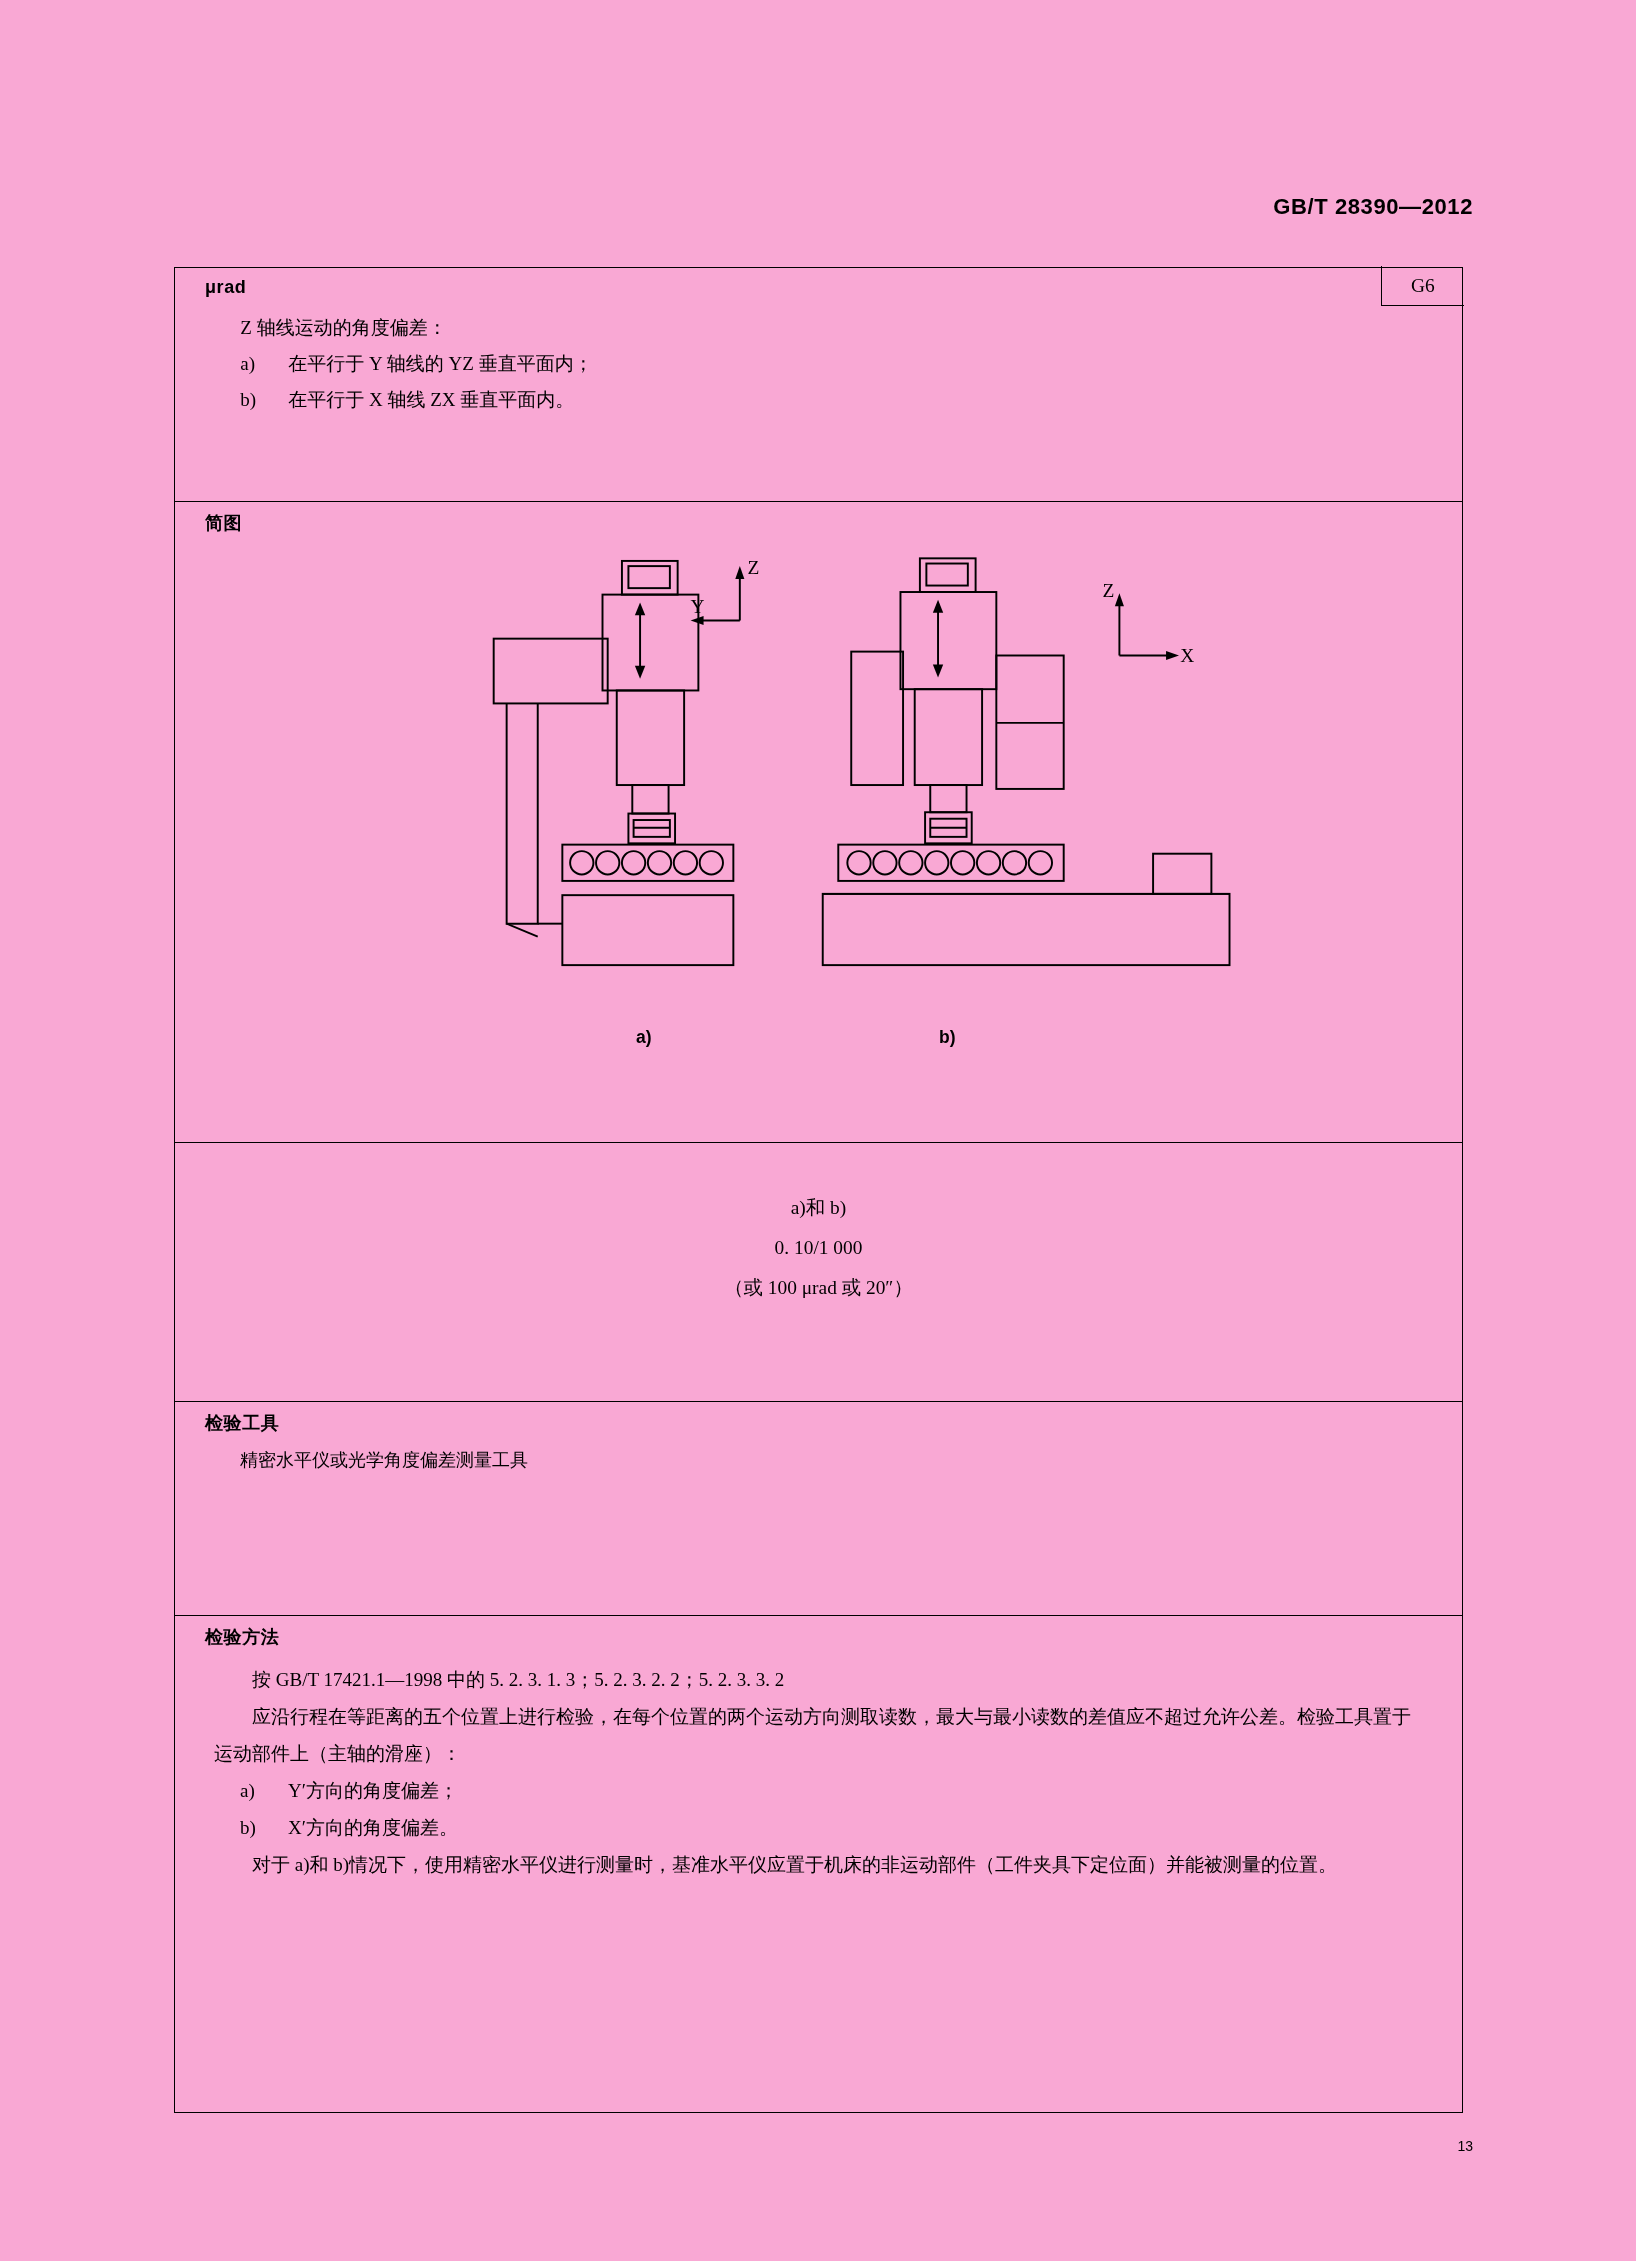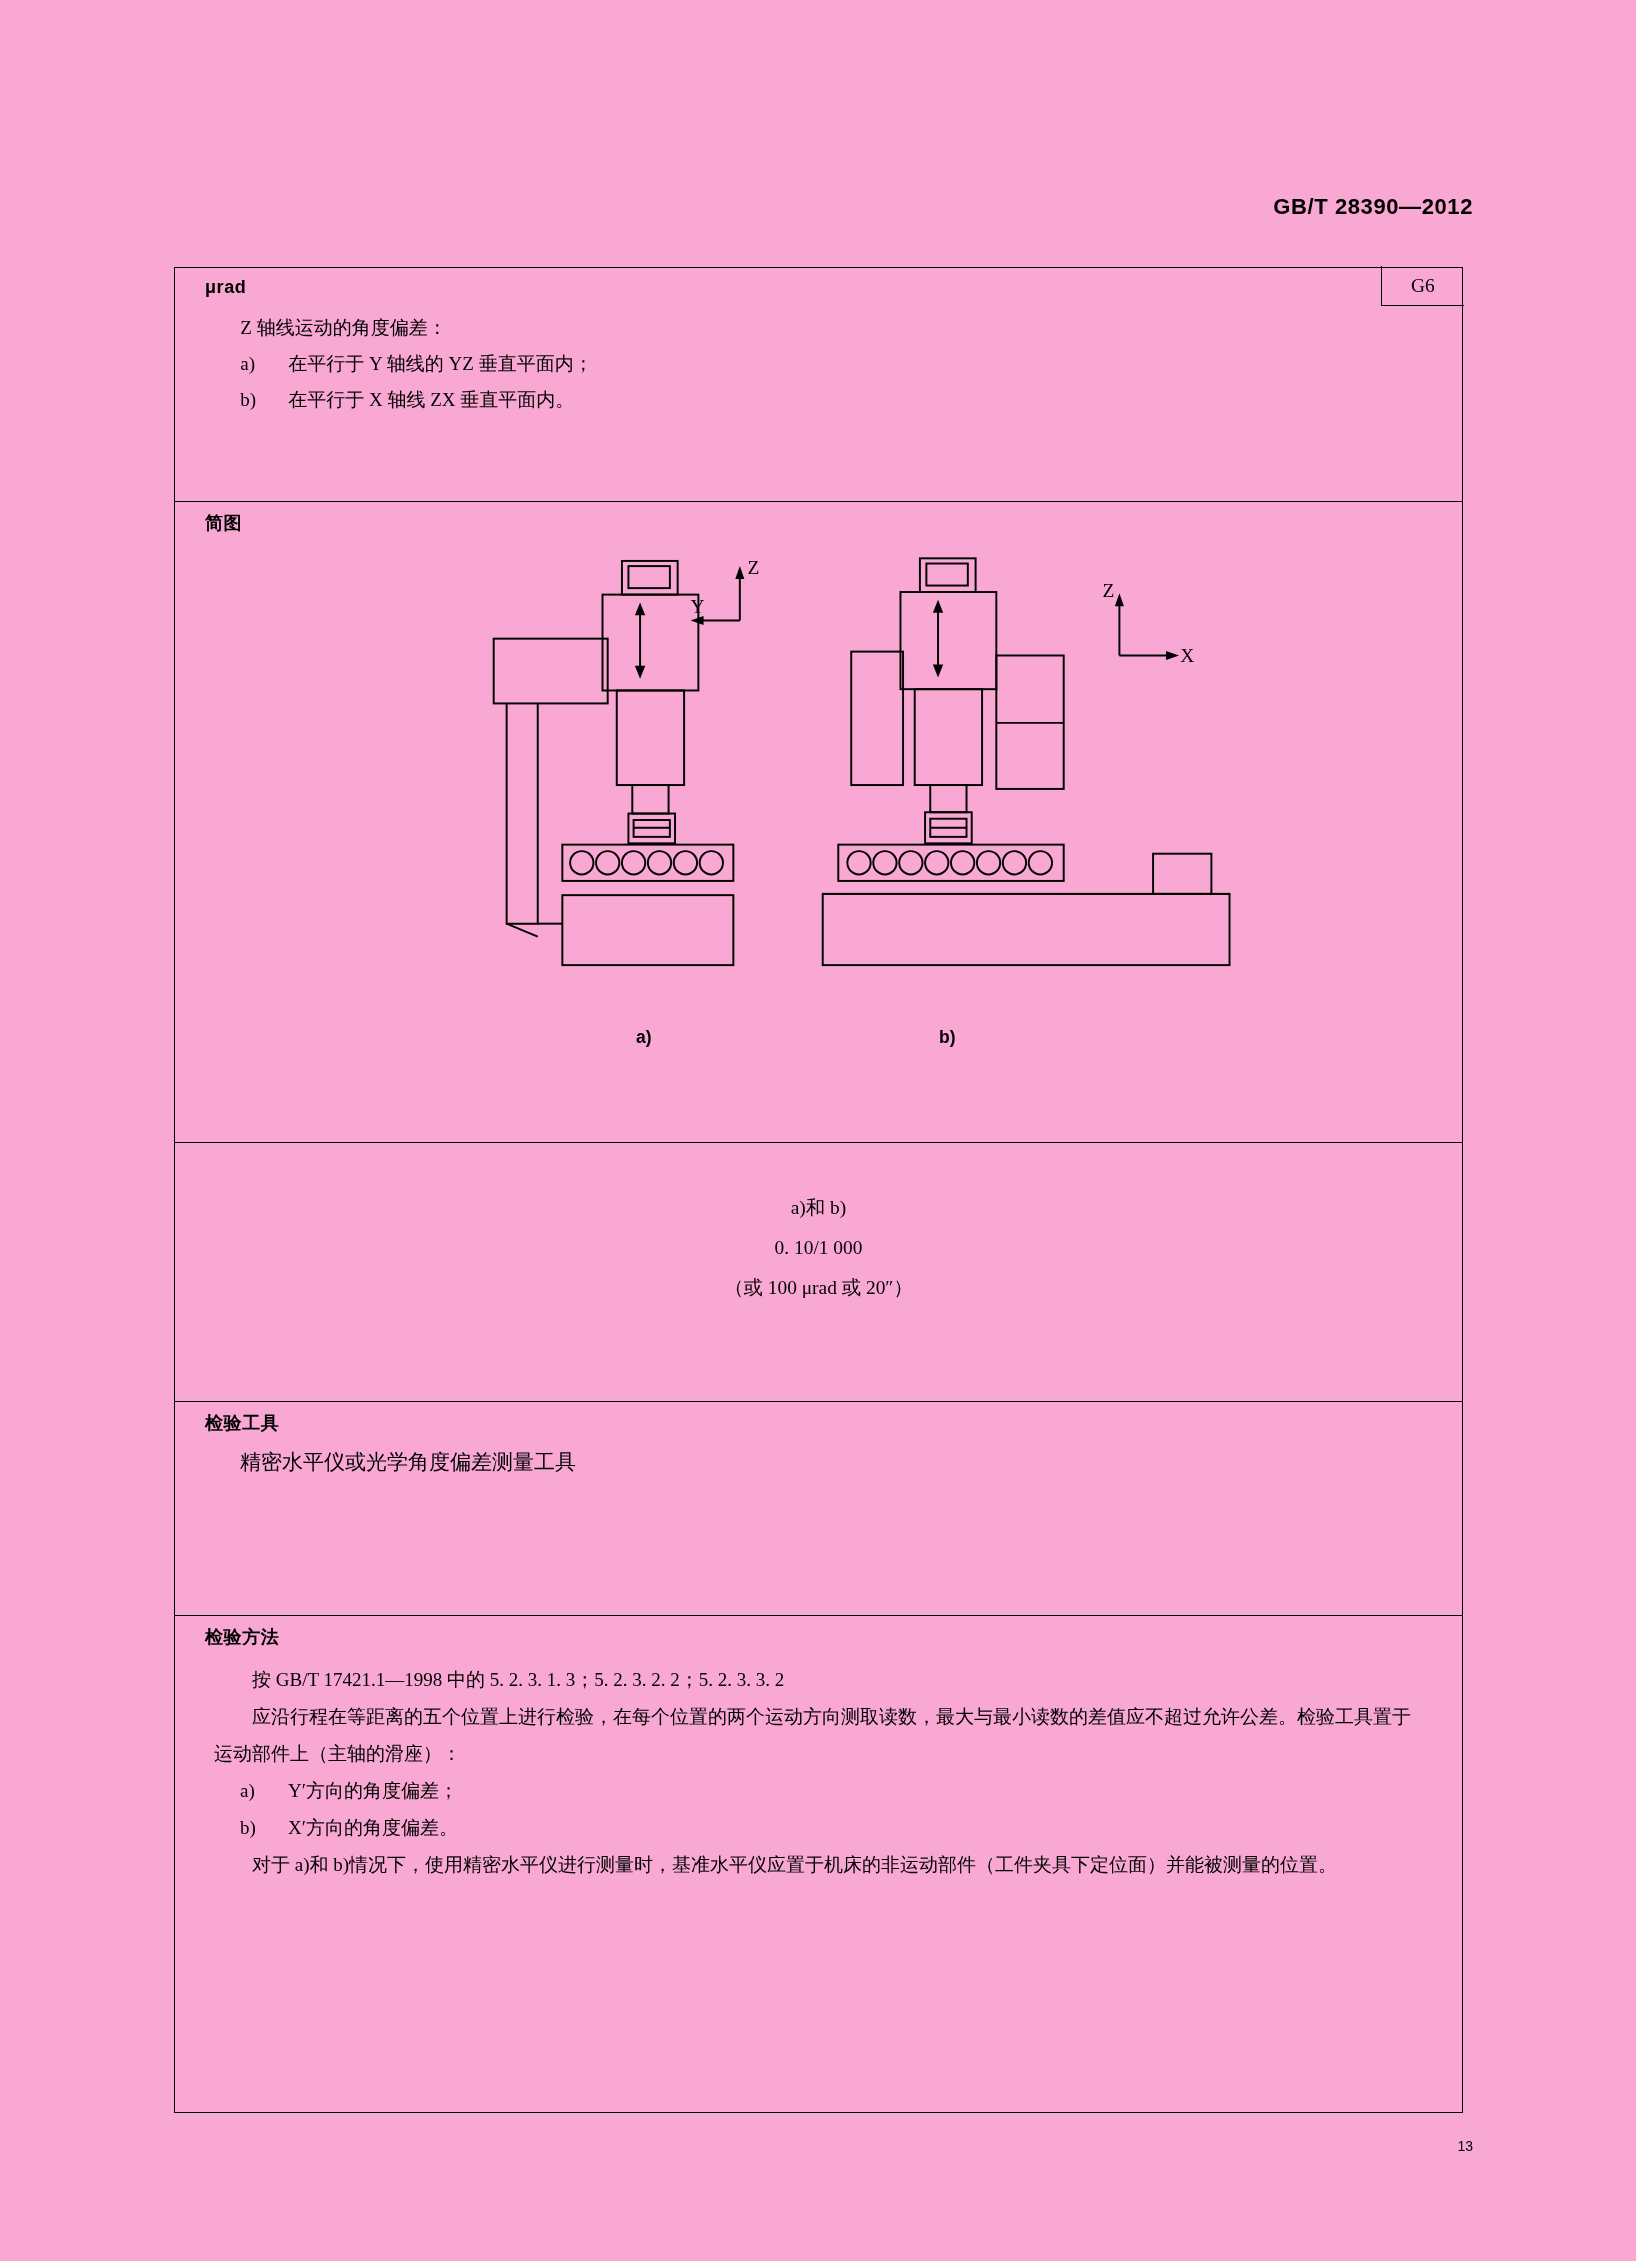--- a/index.html
+++ b/index.html
@@ -103,21 +103,21 @@
   .tol-block {
     text-align: center;
     font-size: 19.4px;
     line-height: 2.05;
     padding-top: 45px;
   }
   
   .sec-tools { height: 214px; }
   .tools-text {
     padding: 13px 0 0 65px;
-    font-size: 21px;
+    font-size: 18px;
   }
   
   .sec-method { height: 369px; }
   .method-text {
     padding: 11.7px 39px 0 39px;
     font-size: 19px;
     line-height: 1.95;
   }
   .method-text p { margin: 0; }
   .indent { text-indent: 38px; }

